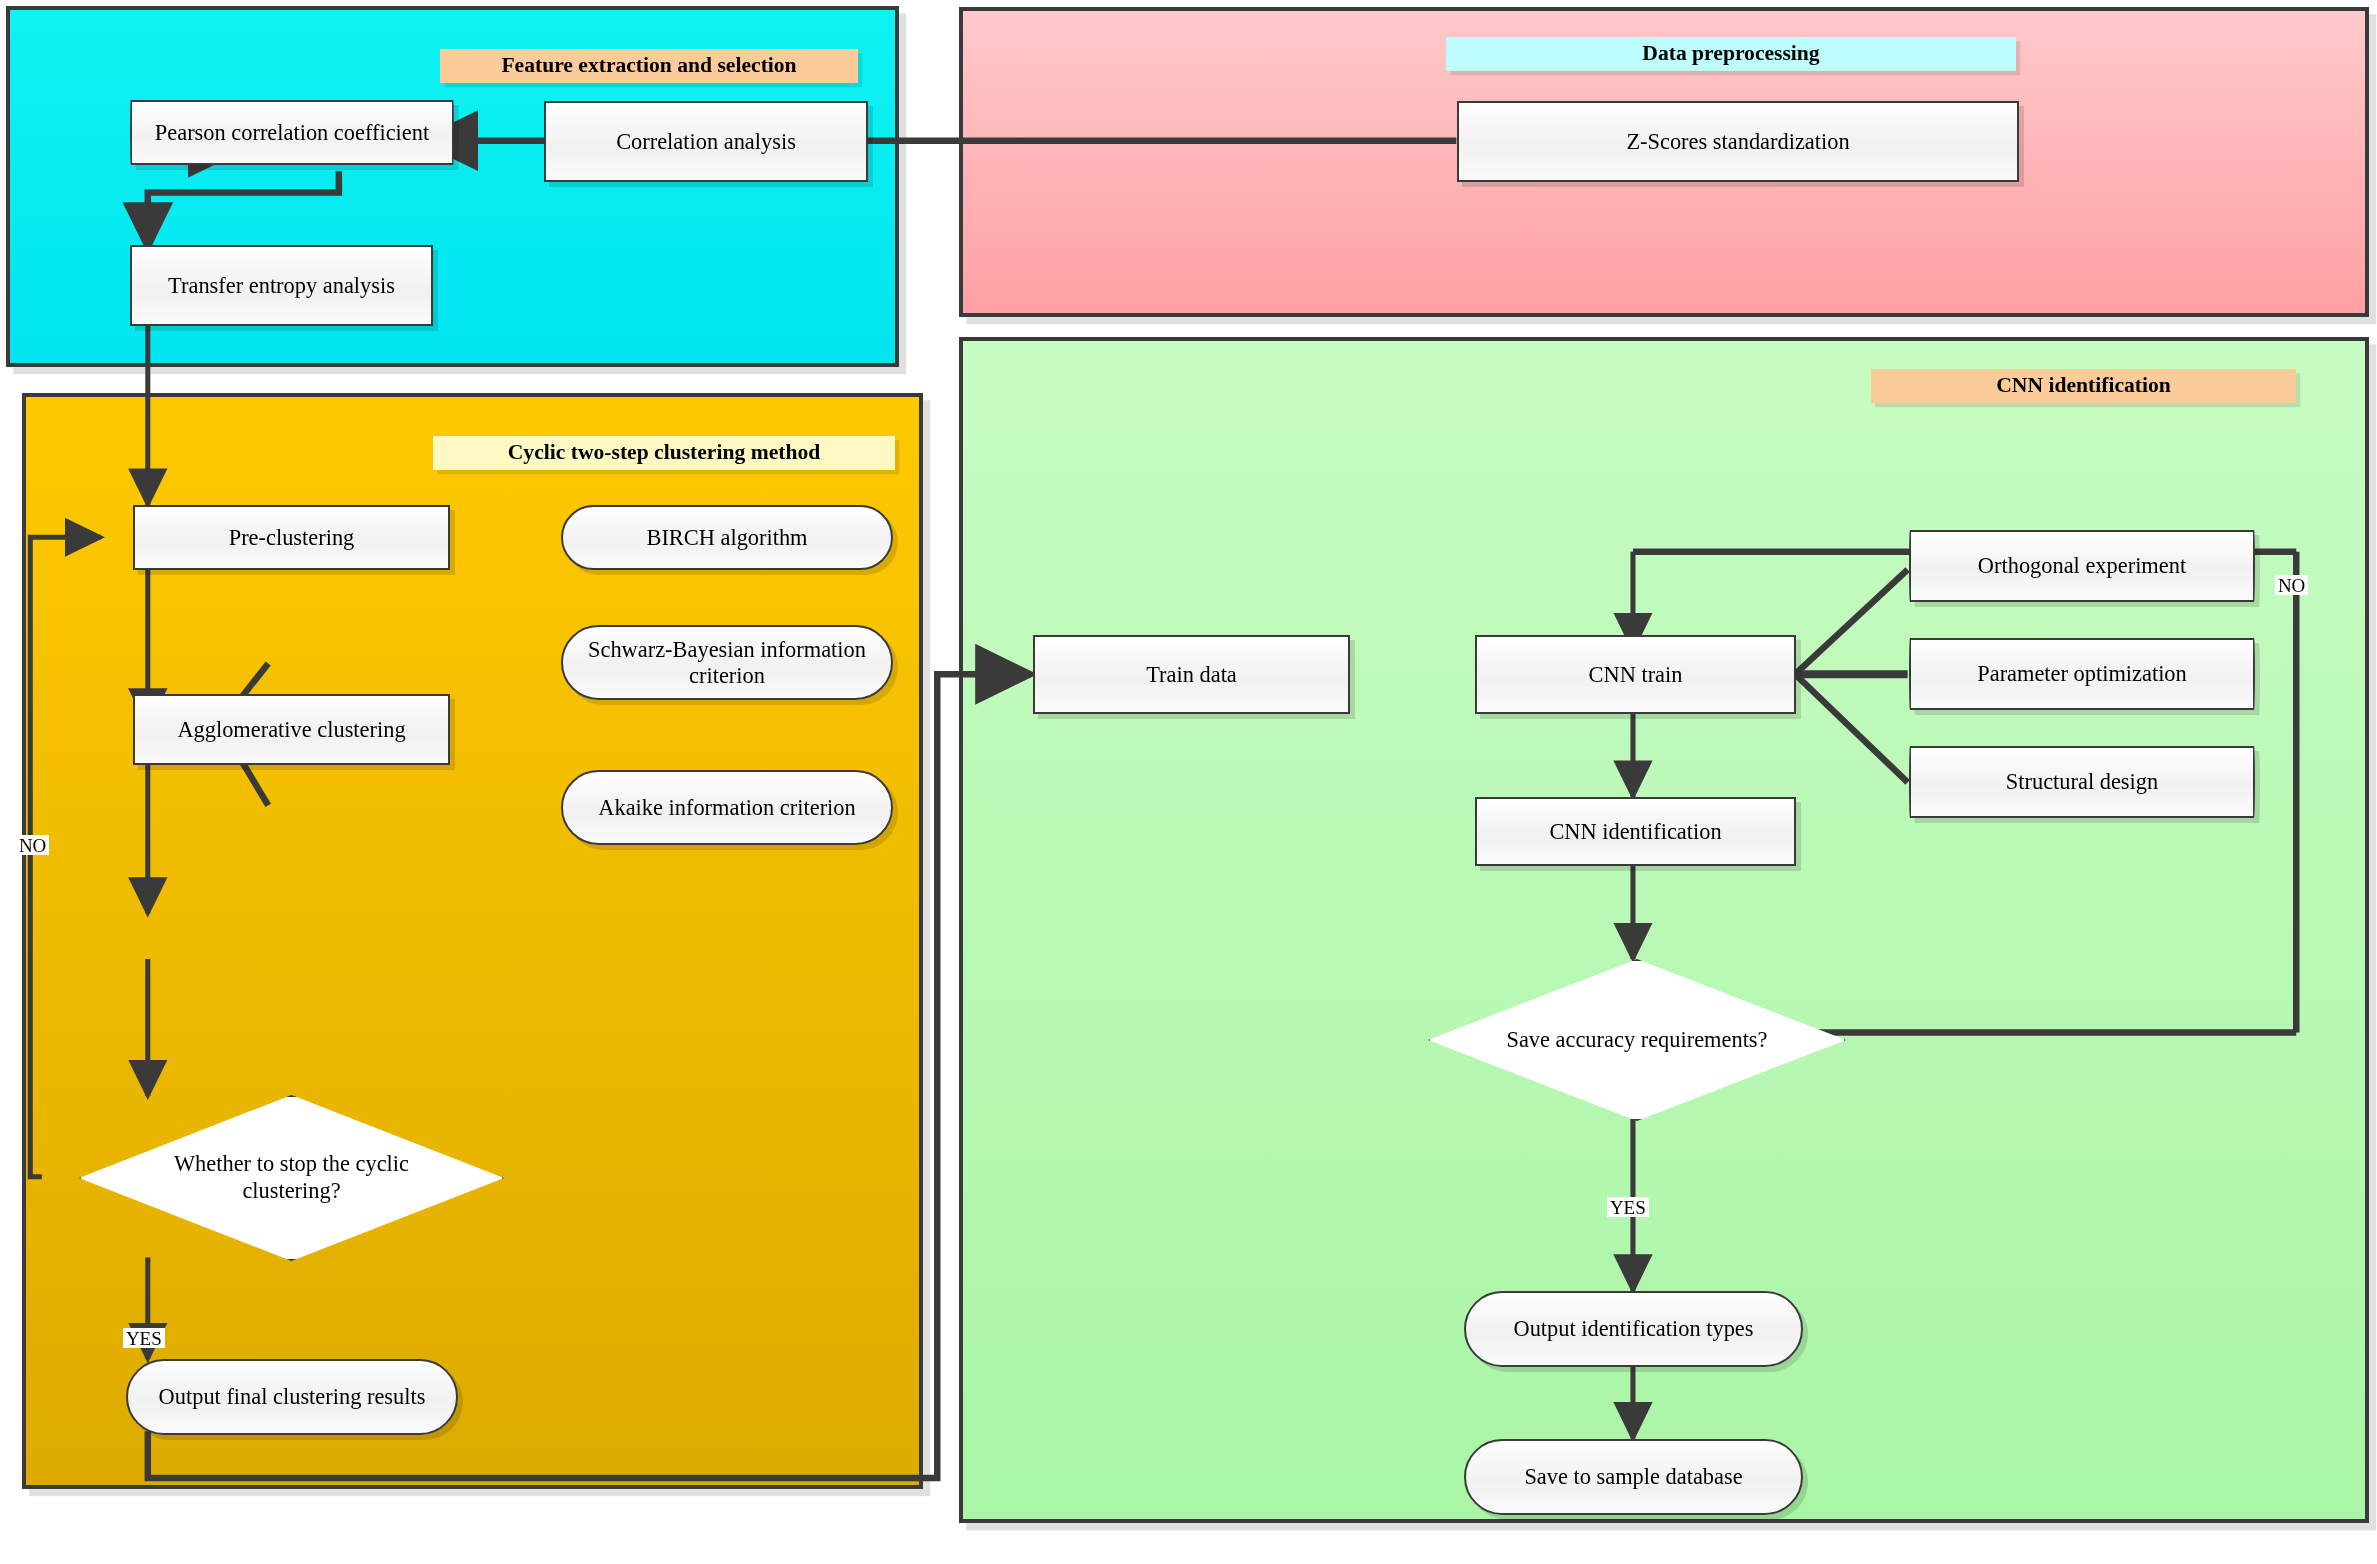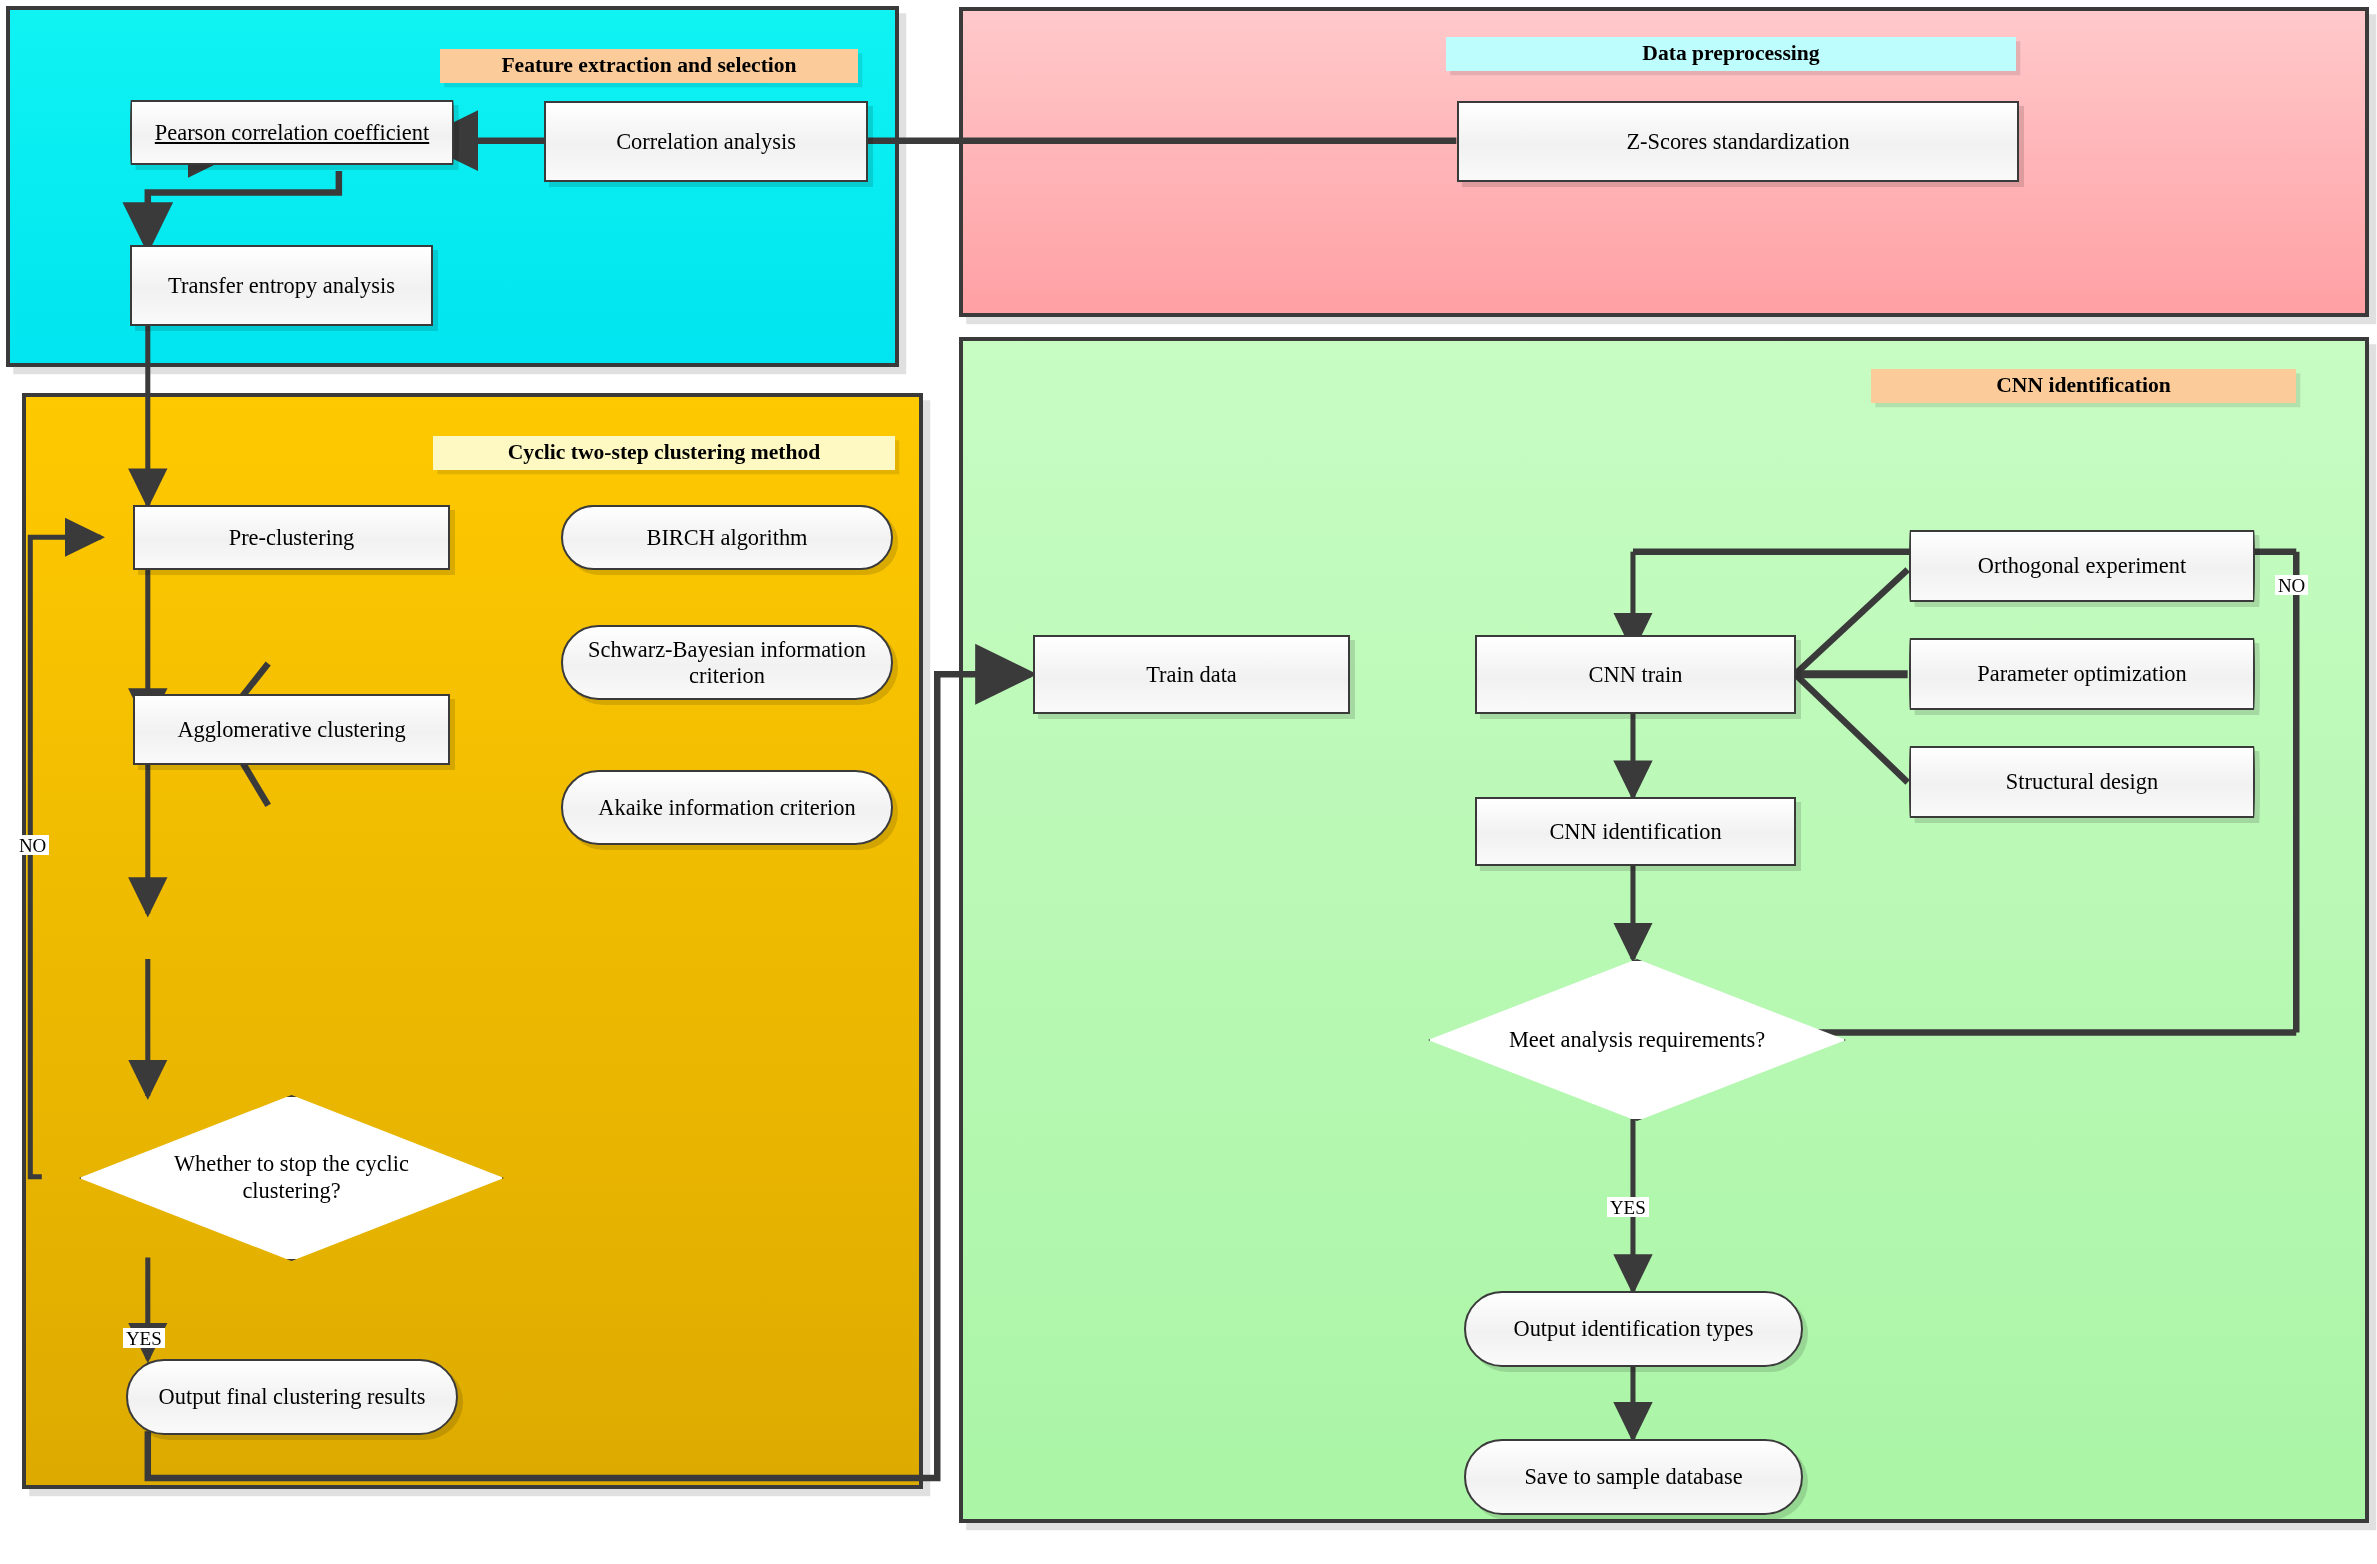--- a/index.html
+++ b/index.html
@@ -123,21 +123,21 @@
   </svg>
 
   <div class="badge" id="badge-feature" style="left:440px;top:37px;width:418px;background:#fbcc9a;margin-top:12px;">Feature extraction and selection</div>
 
   <div class="badge" id="badge-preproc" style="left:1446px;top:37px;width:570px;background:#bdfdfd;">Data preprocessing</div>
 
   <div class="badge" id="badge-cluster" style="left:433px;top:436px;width:462px;background:#fef9c3;">Cyclic two-step clustering method</div>
 
   <div class="badge" id="badge-cnn" style="left:1871px;top:369px;width:425px;background:#fbcc9a;">CNN identification</div>
 
-  <div class="node cyl" style="left:130px;top:100px;width:324px;height:65px;text-decoration:underline;">Pearson correlation coefficient</div>
+  <div class="node cyl" style="left:130px;top:100px;width:324px;height:65px;">Pearson correlation coefficient</div>
 
   <div class="node rect" style="left:544px;top:101px;width:324px;height:81px;">Correlation analysis</div>
 
   <div class="node rect" style="left:130px;top:245px;width:303px;height:81px;">Transfer entropy analysis</div>
 
   <div class="node rect" style="left:1457px;top:101px;width:562px;height:81px;">Z-Scores standardization</div>
 
   <div class="node rect" style="left:133px;top:505px;width:317px;height:65px;">Pre-clustering</div>
 
   <div class="node round" style="left:561px;top:505px;width:332px;height:65px;">BIRCH algorithm</div>
@@ -163,21 +163,21 @@
   <div class="node cyl" style="left:1909px;top:530px;width:346px;height:72px;">Orthogonal experiment</div>
 
   <div class="node cyl" style="left:1909px;top:638px;width:346px;height:72px;">Parameter optimization</div>
 
   <div class="node cyl" style="left:1909px;top:746px;width:346px;height:72px;">Structural design</div>
 
   <div class="node rect" style="left:1475px;top:797px;width:321px;height:69px;">CNN identification</div>
 
   <div class="diamond" style="left:1428px;top:959px;width:418px;height:162px;">
     <div class="dshape"></div>
-    <div class="dtext">Meet analysis requirements?</div>
+    <div class="dtext">Save accuracy requirements?</div>
   </div>
 
   <div class="node round" style="left:1464px;top:1291px;width:339px;height:76px;">Output identification types</div>
 
   <div class="node round" style="left:1464px;top:1439px;width:339px;height:76px;">Save to sample database</div>
 
   <div class="elabel" style="left:16px;top:835px;">NO</div>
 
   <div class="elabel" style="left:123px;top:1328px;">YES</div>
 

